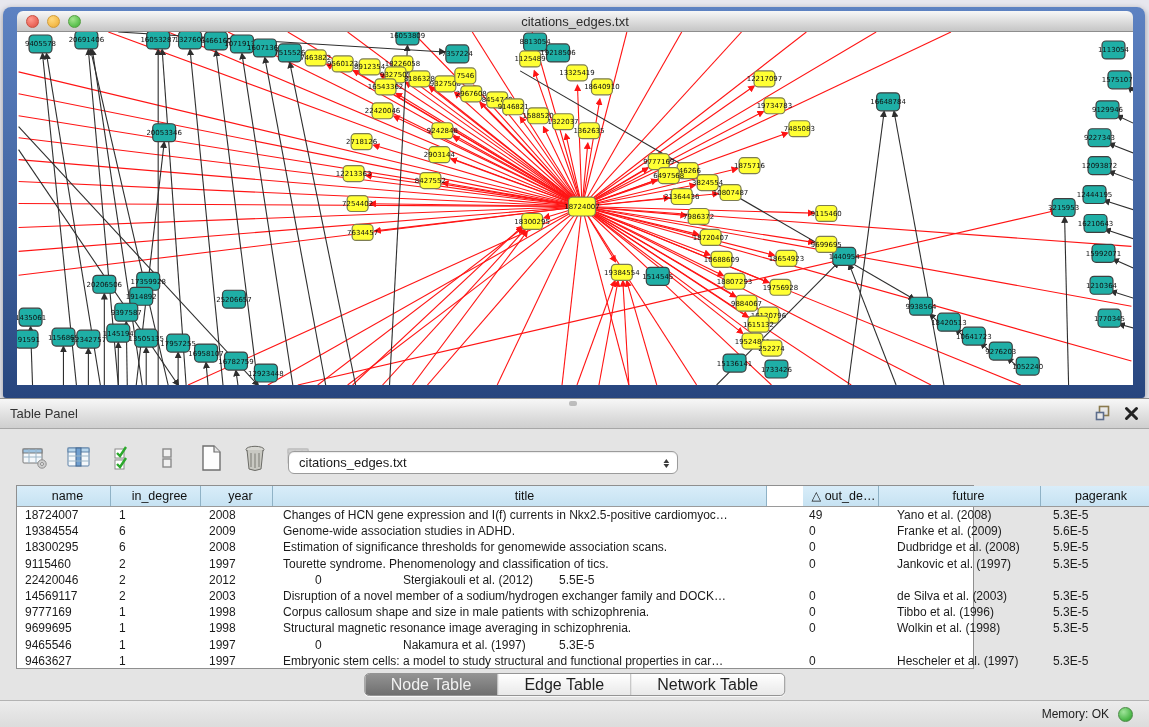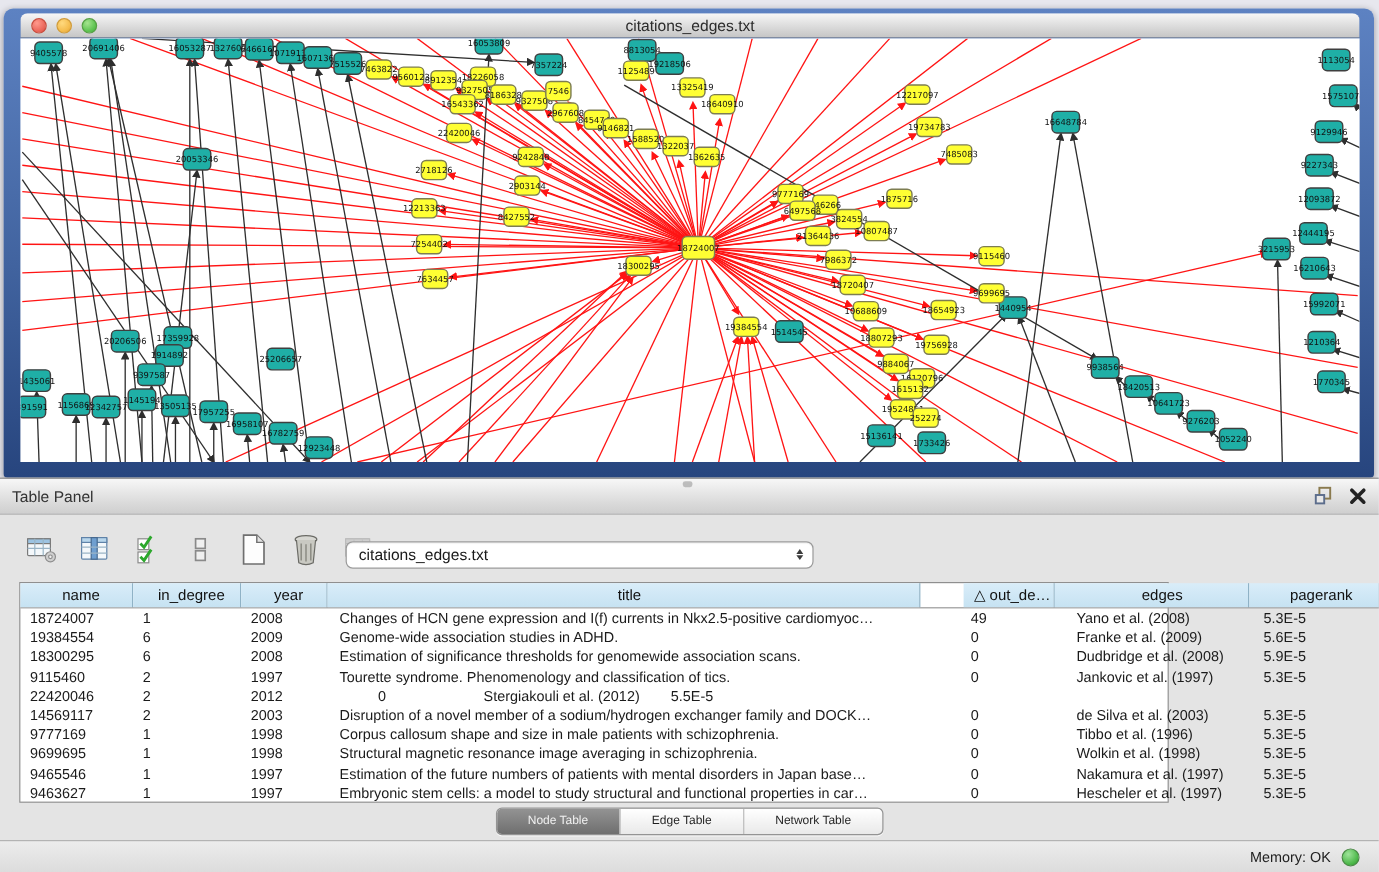--- a/index.html
+++ b/index.html
@@ -91,21 +91,21 @@
   #vscroll-thumb { position:absolute; left:2px; top:3px; width:10px; height:44px; border-radius:6px;
     background:linear-gradient(90deg,#c2c2c2,#a9a9a9); border:1px solid #9a9a9a; }
 
   
   #table-tabs {
     position:absolute; left:50%; top:244px; transform:translateX(-50%);
     display:inline-flex; border:1px solid #949494; border-radius:5px; overflow:hidden;
     background:linear-gradient(#ffffff,#e9e9e9);
     box-shadow:0 1px 0 rgba(255,255,255,.7);
   }
-  .tab { padding:2px 26px; font-size:10px; color:#1f1f1f; border-left:1px solid #bcbcbc; line-height:17px; }
+  .tab { padding:2px 26px; font-size:16px; color:#1f1f1f; border-left:1px solid #bcbcbc; line-height:17px; }
   .tab:first-child { border-left:none; }
   .tab.active { background:linear-gradient(#939393,#6f6f6f); color:#f1f1f1; }
 
   
   #status-bar {
     position:absolute; left:0; top:700px; width:1149px; height:27px;
     background:linear-gradient(#ececec,#dcdcdc);
     border-top:1px solid #b3b3b3;
   }
   #memory { position:absolute; right:40px; top:0; line-height:26px; font-size:12px; color:#222;margin-left:41px; }
@@ -781,21 +781,21 @@
   </div>
 
   <div id="table-wrap">
     <div id="grid">
       <div id="grid-header">
           <div class="hcell c0">name</div>
           <div class="hcell c1">in_degree</div>
           <div class="hcell c2">year</div>
           <div class="hcell c3">title</div>
           <div class="hcell c4">△ out_de…</div>
-          <div class="hcell c5">edges</div>
+          <div class="hcell c5">future</div>
           <div class="hcell c6">pagerank</div>
         </div>
       <div id="grid-body">
           <div class="grid-row">
             <div class="cell c0">18724007</div>
             <div class="cell c1">1</div>
             <div class="cell c2">2008</div>
             <div class="cell c3">Changes of HCN gene expression and I(f) currents in Nkx2.5-positive cardiomyoc…</div>
             <div class="cell c4">49</div>
             <div class="cell c5">Yano et al. (2008)</div>
@@ -860,21 +860,20 @@
             <div class="cell c2">1998</div>
             <div class="cell c3">Structural magnetic resonance image averaging in schizophrenia.</div>
             <div class="cell c4">0</div>
             <div class="cell c5">Wolkin et al. (1998)</div>
             <div class="cell c6">5.3E-5</div>
           </div>
           <div class="grid-row">
             <div class="cell c0">9465546</div>
             <div class="cell c1">1</div>
             <div class="cell c2">1997</div>
-            <div class="cell c3">Estimation of the future numbers of patients with mental disorders in Japan base…</div>
             <div class="cell c4">0</div>
             <div class="cell c5">Nakamura et al. (1997)</div>
             <div class="cell c6">5.3E-5</div>
           </div>
           <div class="grid-row">
             <div class="cell c0">9463627</div>
             <div class="cell c1">1</div>
             <div class="cell c2">1997</div>
             <div class="cell c3">Embryonic stem cells: a model to study structural and functional properties in car…</div>
             <div class="cell c4">0</div>

